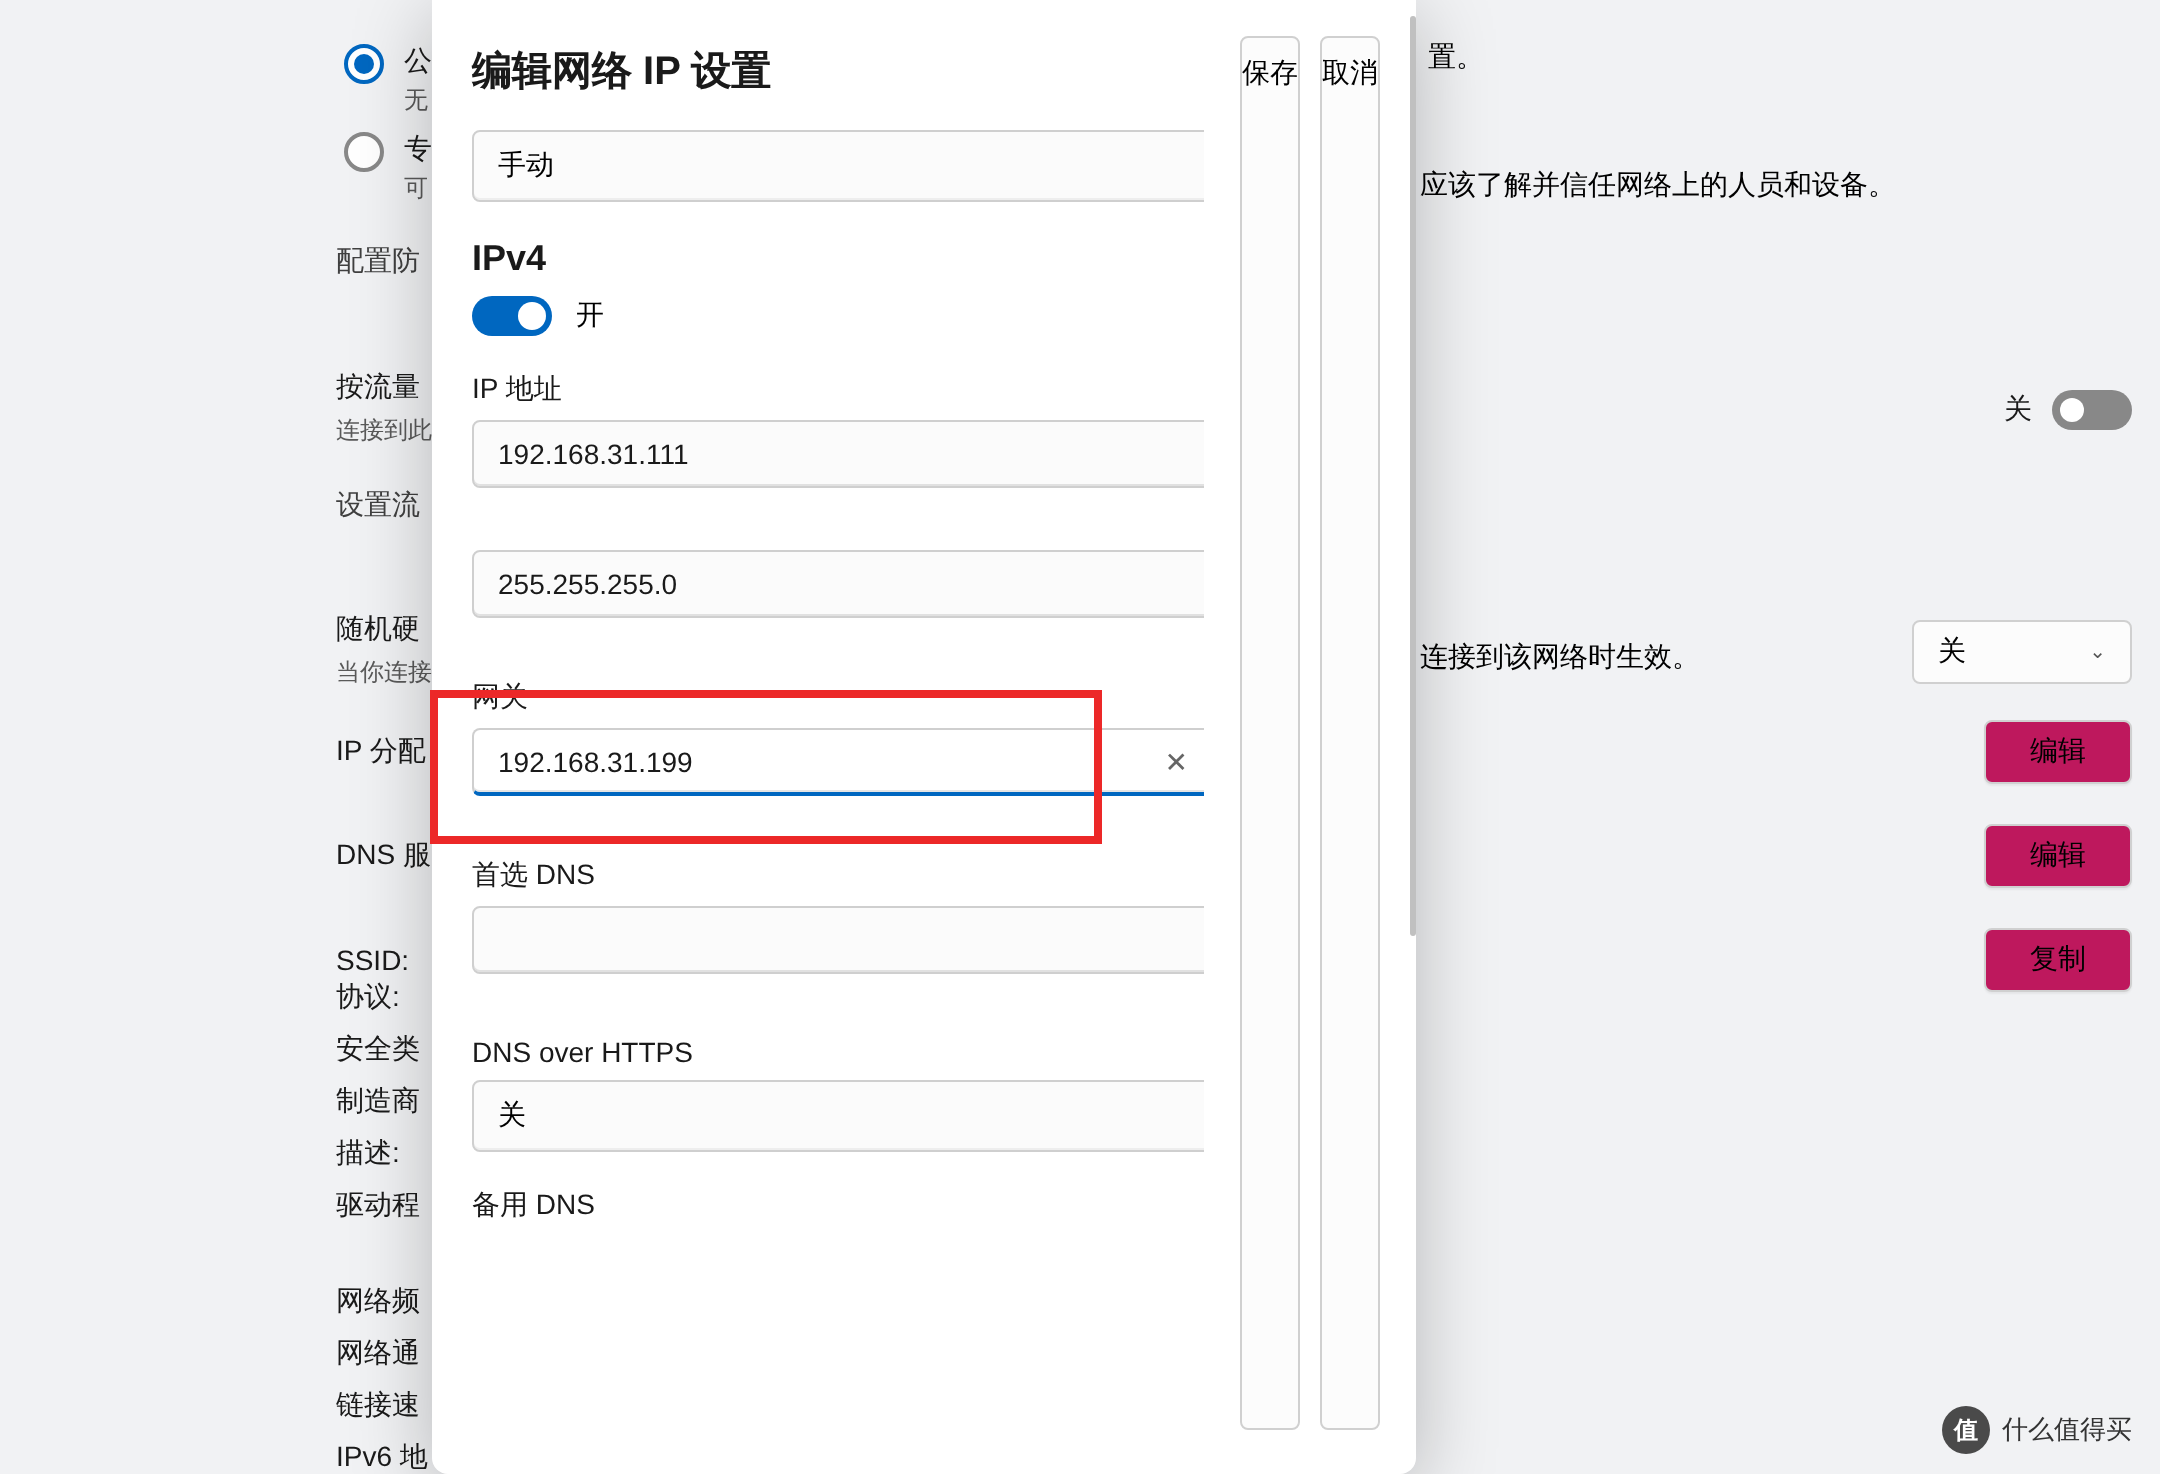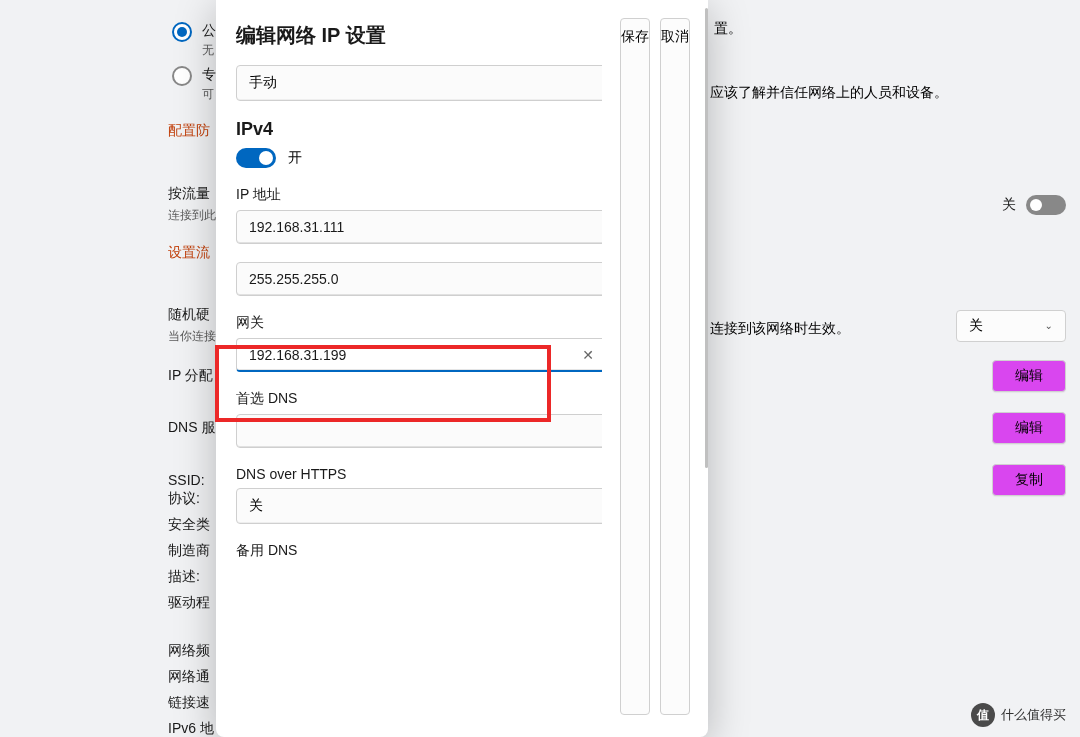--- a/index.html
+++ b/index.html
@@ -9,32 +9,32 @@
     .bg-page { position: absolute; top: 0; left: 0; right: 0; bottom: 0; padding: 0; }
     .bg-section { position: absolute; }
 
     .radio-row { display: flex; align-items: flex-start; gap: 10px; }
     .radio { width: 20px; height: 20px; border-radius: 50%; border: 2px solid #888; background: #fff; flex-shrink: 0; display: flex; align-items: center; justify-content: center; }
     .radio.selected { border-color: #0067c0; }
     .radio.selected::after { content: ""; width: 10px; height: 10px; border-radius: 50%; background: #0067c0; }
     .radio-label { font-size: 14px; color: #1a1a1a; }
     .radio-sub { font-size: 12px; color: #5a5a5a; margin-top: 2px; }
 
-    .link { color: #c2410c; font-size: 14px; cursor: pointer; }
+    .link { color: #404040; font-size: 14px; cursor: pointer; }
     .section-title { font-size: 14px; color: #1a1a1a; }
     .section-sub { font-size: 12px; color: #5a5a5a; margin-top: 4px; }
 
     .bg-item { display: flex; align-items: center; justify-content: space-between; position: absolute; left: 168px; right: 14px; }
     .bg-item-right { display: flex; align-items: center; gap: 10px; }
 
     .toggle { width: 40px; height: 20px; border-radius: 10px; background: #888; position: relative; cursor: pointer; }
     .toggle::after { content: ""; position: absolute; width: 12px; height: 12px; border-radius: 50%; background: #fff; top: 4px; left: 4px; }
     .toggle-label { font-size: 14px; color: #1a1a1a; }
 
-    .btn { border: 1px solid #d0d0d0; background: #d946ef; border-radius: 4px; padding: 6px 22px; font-size: 14px; cursor: pointer; box-shadow: 0 1px 1px rgba(0,0,0,0.05); }
+    .btn { border: 1px solid #d0d0d0; background: #be185d; border-radius: 4px; padding: 6px 22px; font-size: 14px; cursor: pointer; box-shadow: 0 1px 1px rgba(0,0,0,0.05); }
 
     .select-bg { border: 1px solid #d0d0d0; background: #fcfcfc; border-radius: 4px; padding: 6px 12px; font-size: 14px; display: flex; align-items: center; justify-content: space-between; width: 110px; cursor: pointer; }
     .chevron { font-size: 10px; color: #555; }
 
     .info-row { position: absolute; left: 168px; font-size: 14px; color: #1a1a1a; }
 
     
     .dialog { position: absolute; left: 216px; top: 0; width: 492px; height: 737px; background: #fff; border-radius: 0 0 8px 8px; box-shadow: 0 8px 40px rgba(0,0,0,0.25); display: flex; }
     .dialog-scroll { flex: 1; overflow-y: auto; padding-right: 12px; }
     .dialog-body { padding: 22px 20px 10px 20px; }
@@ -42,21 +42,21 @@
 
     .d-select { width: 520px; border: 1px solid #cfcfcf; background: #fbfbfb; border-radius: 4px; padding: 8px 12px; font-size: 14px; display: flex; align-items: center; justify-content: space-between; cursor: pointer; margin-bottom: 18px; box-shadow: inset 0 -1px 0 rgba(0,0,0,0.05); }
 
     .d-h { font-size: 18px; font-weight: 600; color: #1a1a1a; margin-bottom: 8px; }
     .d-toggle-row { display: flex; align-items: center; gap: 12px; margin-bottom: 18px; }
     .d-toggle { width: 40px; height: 20px; border-radius: 10px; background: #0067c0; position: relative; cursor: pointer; }
     .d-toggle::after { content: ""; position: absolute; width: 14px; height: 14px; border-radius: 50%; background: #fff; top: 3px; right: 3px; }
     .d-toggle-label { font-size: 14px; }
 
     .d-field-label { font-size: 14px; color: #1a1a1a; margin-bottom: 6px; }
-    .d-input-wrap { position: relative; width: 370px; margin-bottom: 18px; }
+    .d-input-wrap { position: relative; width: 370px; margin-bottom: 31px; }
     .d-input { width: 100%; border: 1px solid #cfcfcf; background: #fbfbfb; border-radius: 4px; padding: 8px 12px; font-size: 14px; color: #1a1a1a; outline: none; box-shadow: inset 0 -1px 0 rgba(0,0,0,0.1); }
     .d-input.focus { border-bottom: 2px solid #0067c0; background: #fff; padding-bottom: 7px; }
     .d-clear { position: absolute; right: 8px; top: 50%; transform: translateY(-50%); font-size: 14px; color: #666; cursor: pointer; padding: 4px; }
 
     .gateway-highlight { border: 4px solid #ec2828; position: absolute; left: 215px; top: 345px; width: 336px; height: 77px; z-index: 50; pointer-events: none; }
 
     .dialog-footer { display: flex; gap: 10px; padding: 18px 18px 22px 18px; border-top: 0; }
     .f-btn { flex: 1; border: 1px solid #d0d0d0; background: #fcfcfc; border-radius: 4px; padding: 9px 0; font-size: 14px; cursor: pointer; text-align: center; }
     .scrollbar-thumb { position: absolute; right: 0; top: 8px; width: 3px; height: 460px; background: #c0c0c0; border-radius: 2px; }
 

